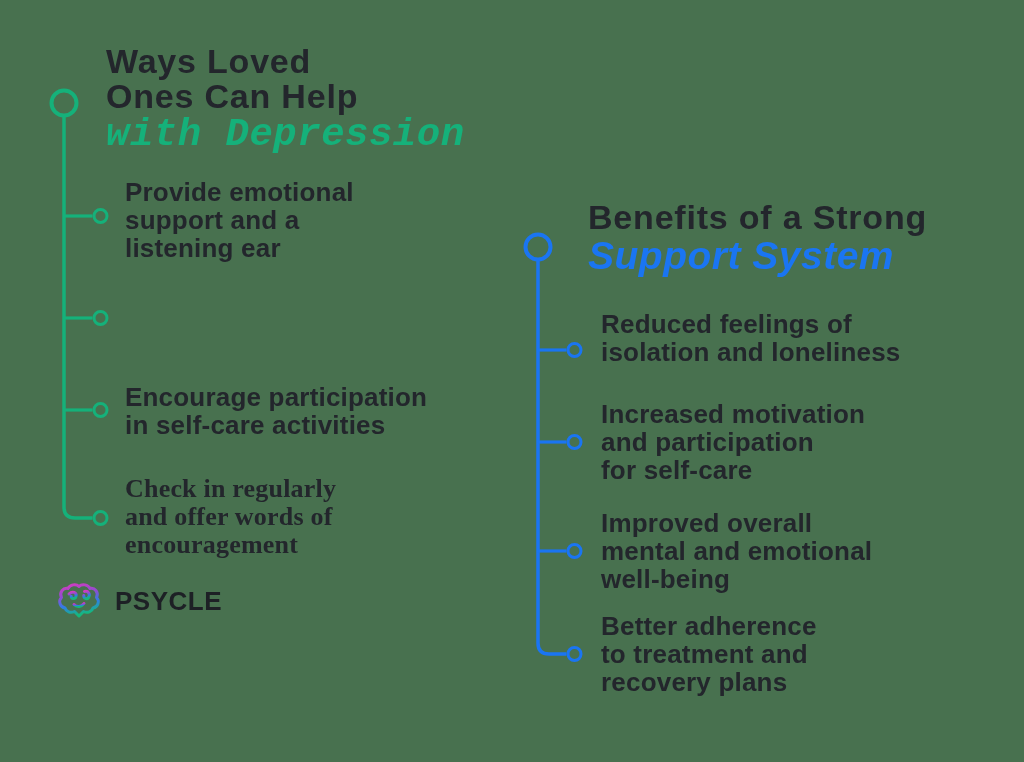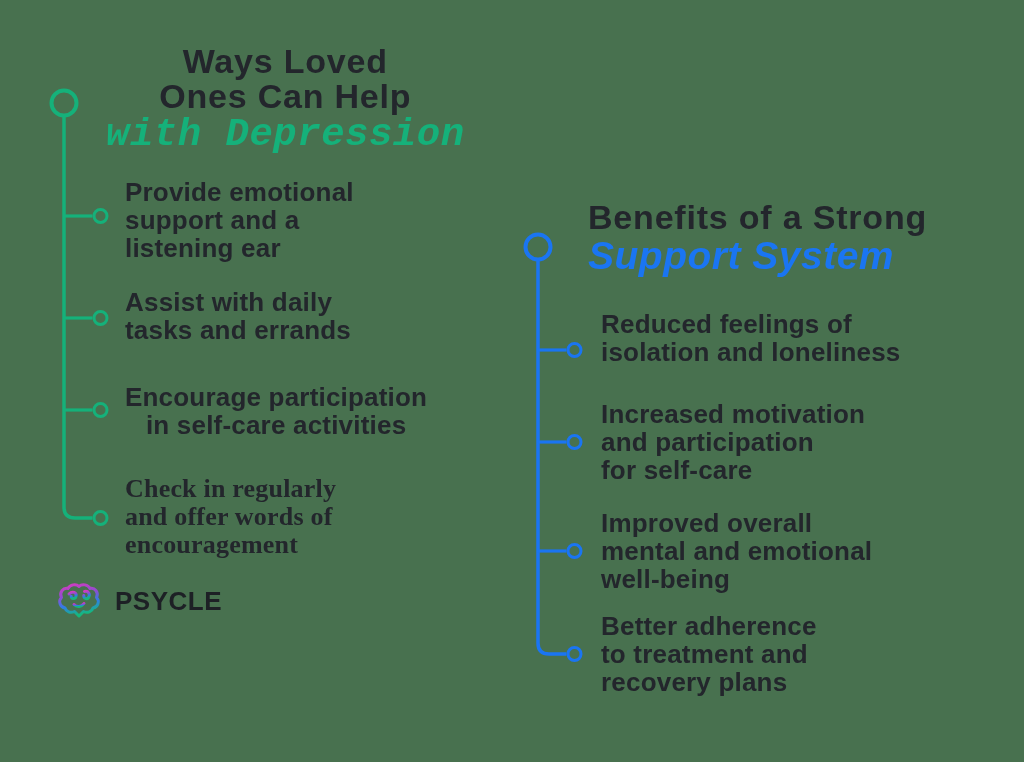--- a/index.html
+++ b/index.html
@@ -90,36 +90,32 @@
       <path class="branch" d="M538 350 H566.5"></path>
       <circle class="node" cx="574.5" cy="350" r="6.5"></circle>
       <path class="branch" d="M538 442 H566.5"></path>
       <circle class="node" cx="574.5" cy="442" r="6.5"></circle>
       <path class="branch" d="M538 551 H566.5"></path>
       <circle class="node" cx="574.5" cy="551" r="6.5"></circle>
       <circle class="node" cx="574.5" cy="654" r="6.5"></circle>
     </g>
   </svg>
 
-  <div class="title-block" style="left:106px; top:44px;text-align:center;">
+  <div class="title-block" style="left:106px; top:44px;">
     <div class="title-line">Ways Loved</div>
     <div class="title-line">Ones Can Help</div>
     <div class="title-accent accent-green">with Depression</div>
   </div>
 
   <div class="item" style="left:125px; top:178px;">
     <div class="item-line">Provide emotional</div>
     <div class="item-line">support and a</div>
     <div class="item-line">listening ear</div>
   </div>
-  <div class="item" style="left:125px; top:288px;">
-    <div class="item-line">Assist with daily</div>
-    <div class="item-line">tasks and errands</div>
-  </div>
-  <div class="item" style="left:125px; top:383px;text-align:center;">
+  <div class="item" style="left:125px; top:383px;">
     <div class="item-line">Encourage participation</div>
     <div class="item-line">in self-care activities</div>
   </div>
   <div class="item" style="left:125px; top:475px;font-family:Liberation Serif, serif;">
     <div class="item-line">Check in regularly</div>
     <div class="item-line">and offer words of</div>
     <div class="item-line">encouragement</div>
   </div>
 
   <div class="title-block" style="left:588px; top:200px;">

